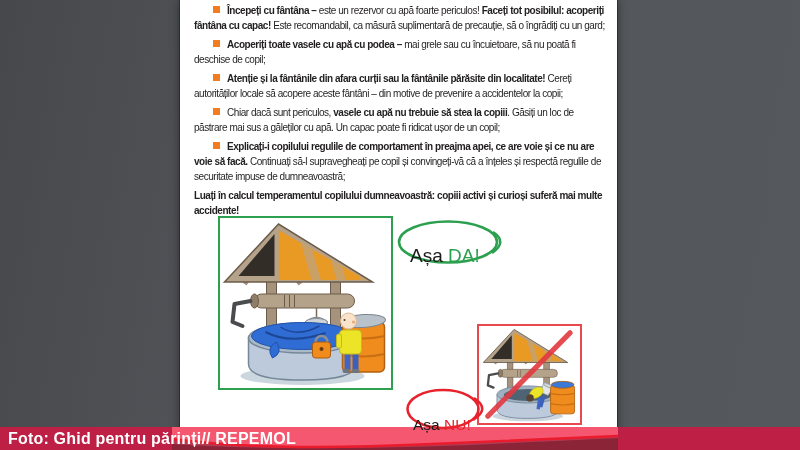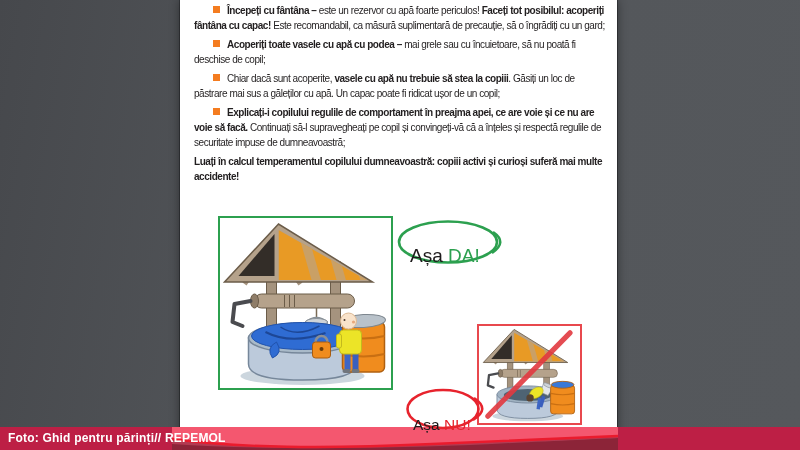--- a/index.html
+++ b/index.html
@@ -32,33 +32,34 @@
   .caption-nu{left:226px;top:388px;width:86px;height:46px;}
   .caption-nu .cap-text{padding-left:7px;font-size:15.5px;}
   .stroke-green{stroke:var(--green,#2ca04f);}
   .stroke-red{stroke:var(--red,#e7232d);}
   .txt-green{color:var(--green,#2ca04f);}
   .txt-red{color:var(--red,#e7232d);}
 
   
   .footer{position:absolute;left:0;top:427px;width:800px;height:23px;background:var(--banner-crimson,#bd1f45);z-index:3;}
   .swoosh{position:absolute;left:172px;top:0;width:446px;height:23px;}
-  .credit{position:absolute;left:8px;top:0;height:23px;line-height:23px;color:#fff;font-weight:bold;font-size:12px;letter-spacing:.2px;z-index:7;}
+  .credit{position:absolute;left:8px;top:0;height:23px;line-height:23px;color:#fff;font-weight:bold;font-size:16px;letter-spacing:.2px;z-index:7;}
 </style>
 </head>
 <body>
 
 <div class="stage">
 
   <div class="page">
 
     <div class="content">
         <p class="para with-bullet"><span class="marker"></span><span class="b">Începeți cu fântâna – </span><span>este un rezervor cu apă foarte periculos! </span><span class="b">Faceți tot posibilul: acoperiți fântâna cu capac!</span><span> Este recomandabil, ca măsură suplimentară de precauție, să o îngrădiți cu un gard;</span></p>
         <p class="para with-bullet"><span class="marker"></span><span class="b">Acoperiți toate vasele cu apă cu podea – </span><span>mai grele sau cu încuietoare, să nu poată fi deschise de copil;</span></p>
-        <p class="para with-bullet"><span class="marker"></span><span>Chiar dacă sunt acoperite, </span><span class="b">vasele cu apă nu trebuie să stea la copiii</span><span>. Găsiți un loc de păstrare mai sus a găleților cu apă. Un capac poate fi ridicat ușor de un copil;</span></p>
+        <p class="para with-bullet"><span class="marker"></span><span class="b">Atenție și la fântânile din afara curții sau la fântânile părăsite din localitate!</span><span> Cereți autorităților locale să acopere aceste fântâni – din motive de prevenire a accidentelor la copii;</span></p>
+        <p class="para with-bullet"><span class="marker"></span><span>Chiar dacă sunt periculos, </span><span class="b">vasele cu apă nu trebuie să stea la copiii</span><span>. Găsiți un loc de păstrare mai sus a găleților cu apă. Un capac poate fi ridicat ușor de un copil;</span></p>
         <p class="para with-bullet"><span class="marker"></span><span class="b">Explicați-i copilului regulile de comportament în preajma apei, ce are voie și ce nu are voie să facă.</span><span> Continuați să-l supravegheați pe copil și convingeți-vă că a înțeles și respectă regulile de securitate impuse de dumneavoastră;</span></p>
         <p class="para"><span class="b">Luați în calcul temperamentul copilului dumneavoastră: copiii activi și curioși suferă mai multe accidente!</span></p>
       </div>
 
     <div class="illu-box box-da">
       <svg viewBox="0 0 170 170">
         <ellipse cx="82" cy="158" rx="62" ry="9" fill="#ccd6de"></ellipse>
         <rect x="46" y="22" width="10" height="134" fill="#a5937e" stroke="#6b5c49"></rect>
         <rect x="110" y="44" width="10" height="76" fill="#a5937e" stroke="#6b5c49"></rect>
         <line x1="51" y1="26" x2="24" y2="66" stroke="#a5937e" stroke-width="5"></line>

